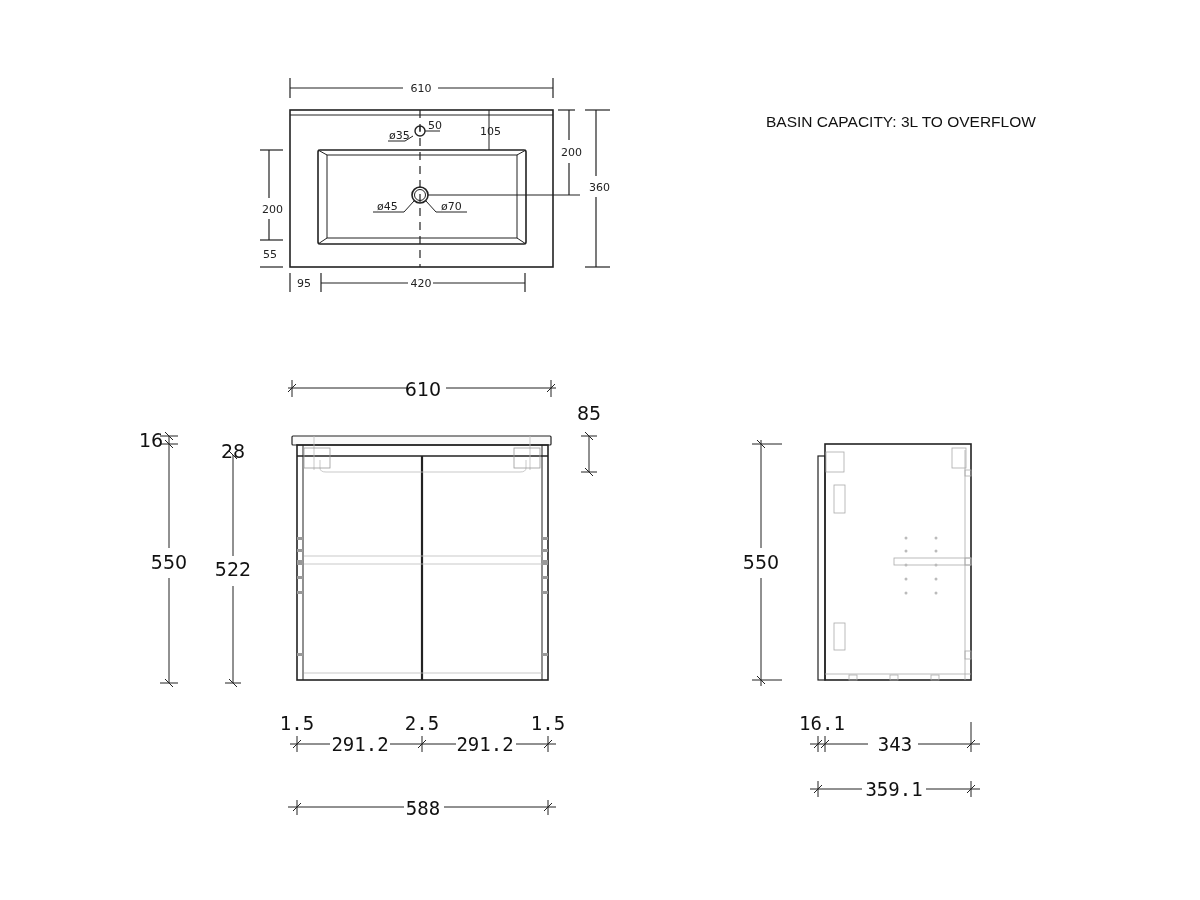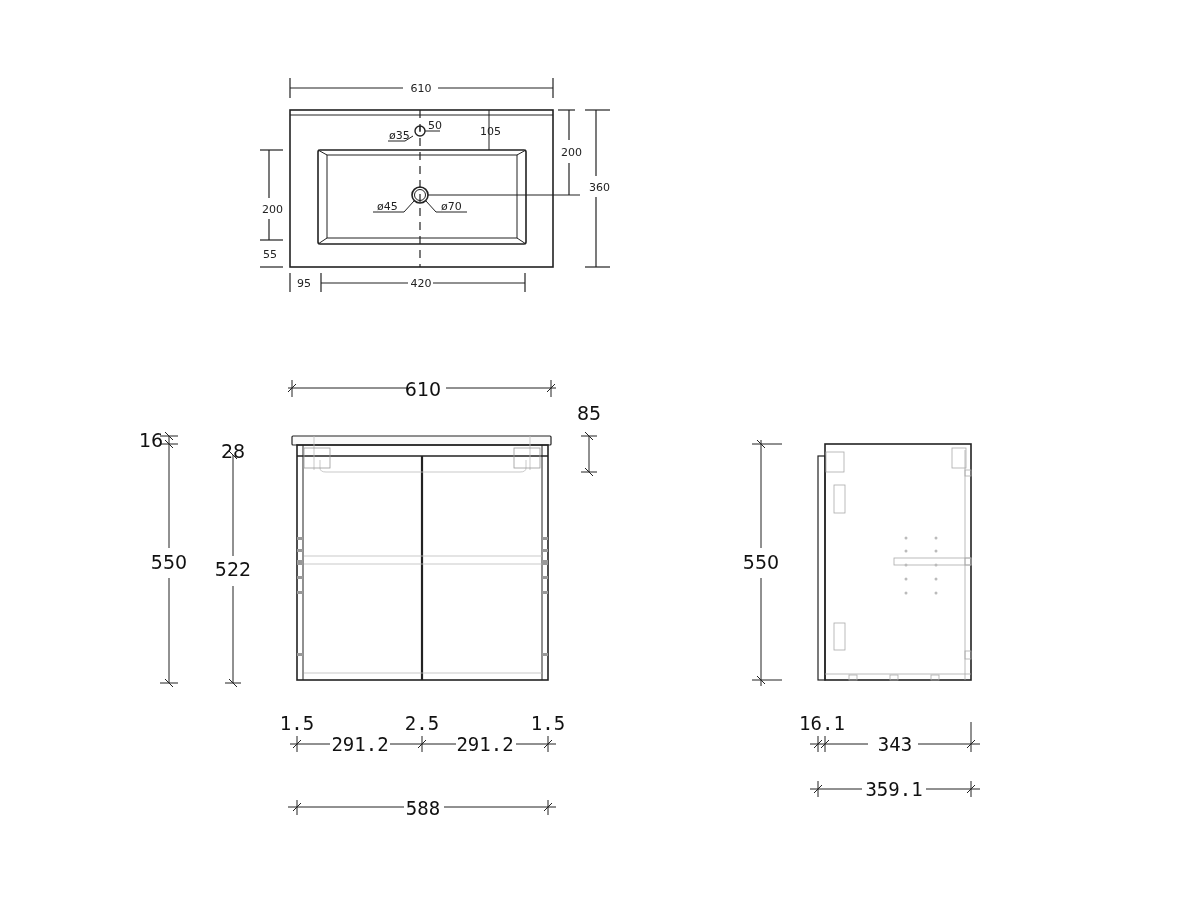--- a/index.html
+++ b/index.html
@@ -243,13 +243,14 @@
   </g>
   <g>
     <text class="t-big" x="761" y="569" text-anchor="middle">550</text>
     <text class="t-mono" x="822" y="730" text-anchor="middle">16.1</text>
     <text class="t-mono" x="895" y="751" text-anchor="middle">343</text>
     <text class="t-mono" x="894" y="796" text-anchor="middle">359.1</text>
   </g>
 </svg>
 
 <div class="notes">
+  <div>BASIN CAPACITY: 3L TO OVERFLOW</div>
 </div>
 
 </body></html>

